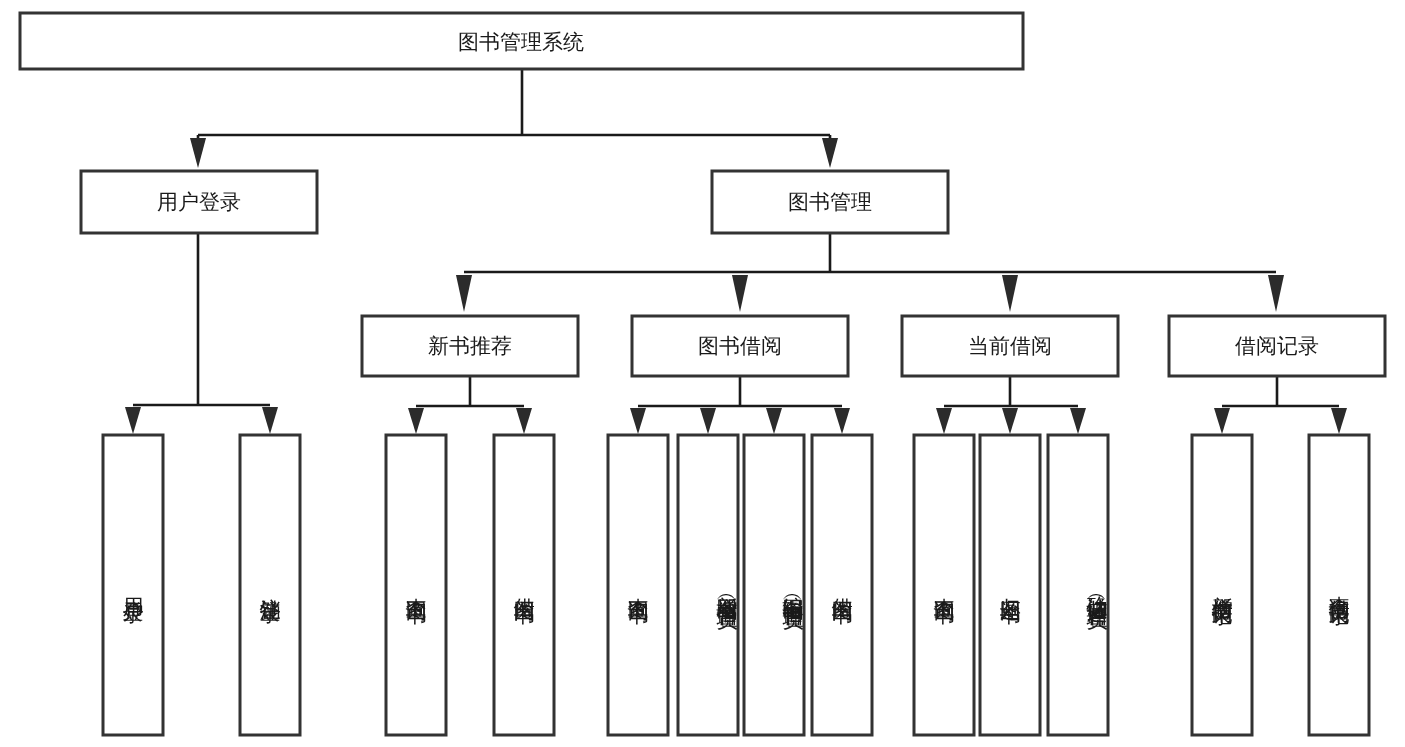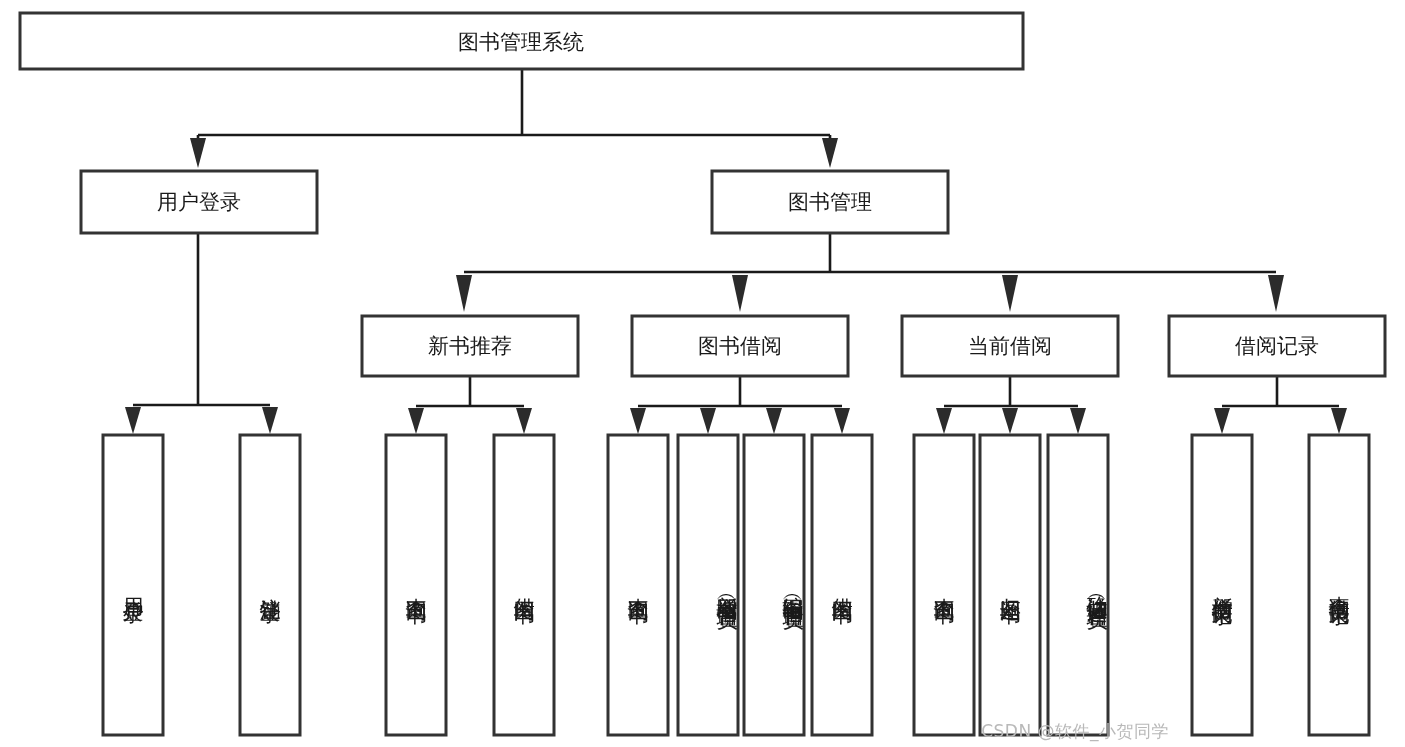--- a/index.html
+++ b/index.html
@@ -203,14 +203,13 @@
   <div class="vlabel" style="left:744px; top:441px; width:60px; height:294px; align-items:flex-start;">编辑图书（管理员）</div>
   <div class="vlabel" style="left:812px; top:435px; width:60px; height:300px;">借阅图书</div>
 
   <div class="vlabel" style="left:914px; top:435px; width:60px; height:300px;">查询图书</div>
   <div class="vlabel" style="left:980px; top:435px; width:60px; height:300px;">归还图书</div>
   <div class="vlabel" style="left:1048px; top:441px; width:60px; height:294px; align-items:flex-start;">确认归还（管理员）</div>
 
   <div class="vlabel" style="left:1192px; top:435px; width:60px; height:300px;">新增借阅记录</div>
   <div class="vlabel" style="left:1309px; top:435px; width:60px; height:300px;">查询借阅记录</div>
 
-  <div class="watermark">CSDN @软件_小贺同学</div>
 </div>
 
 </body></html>

